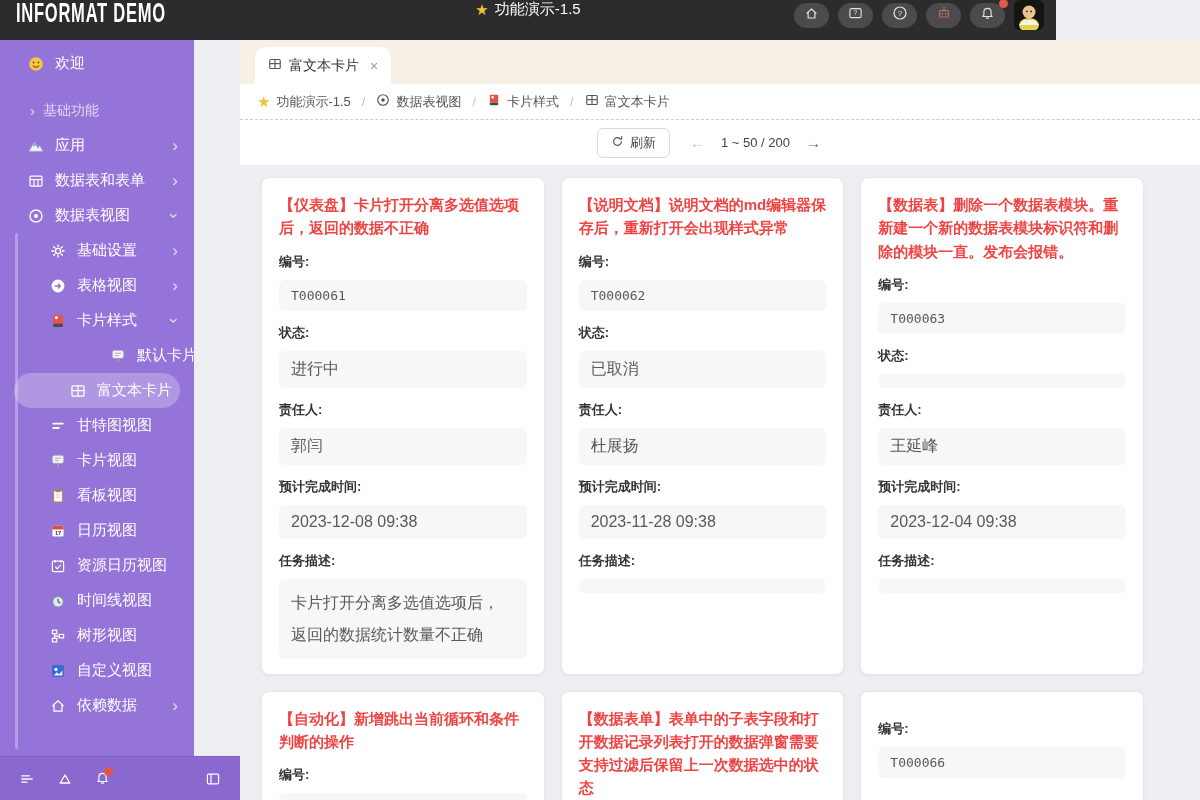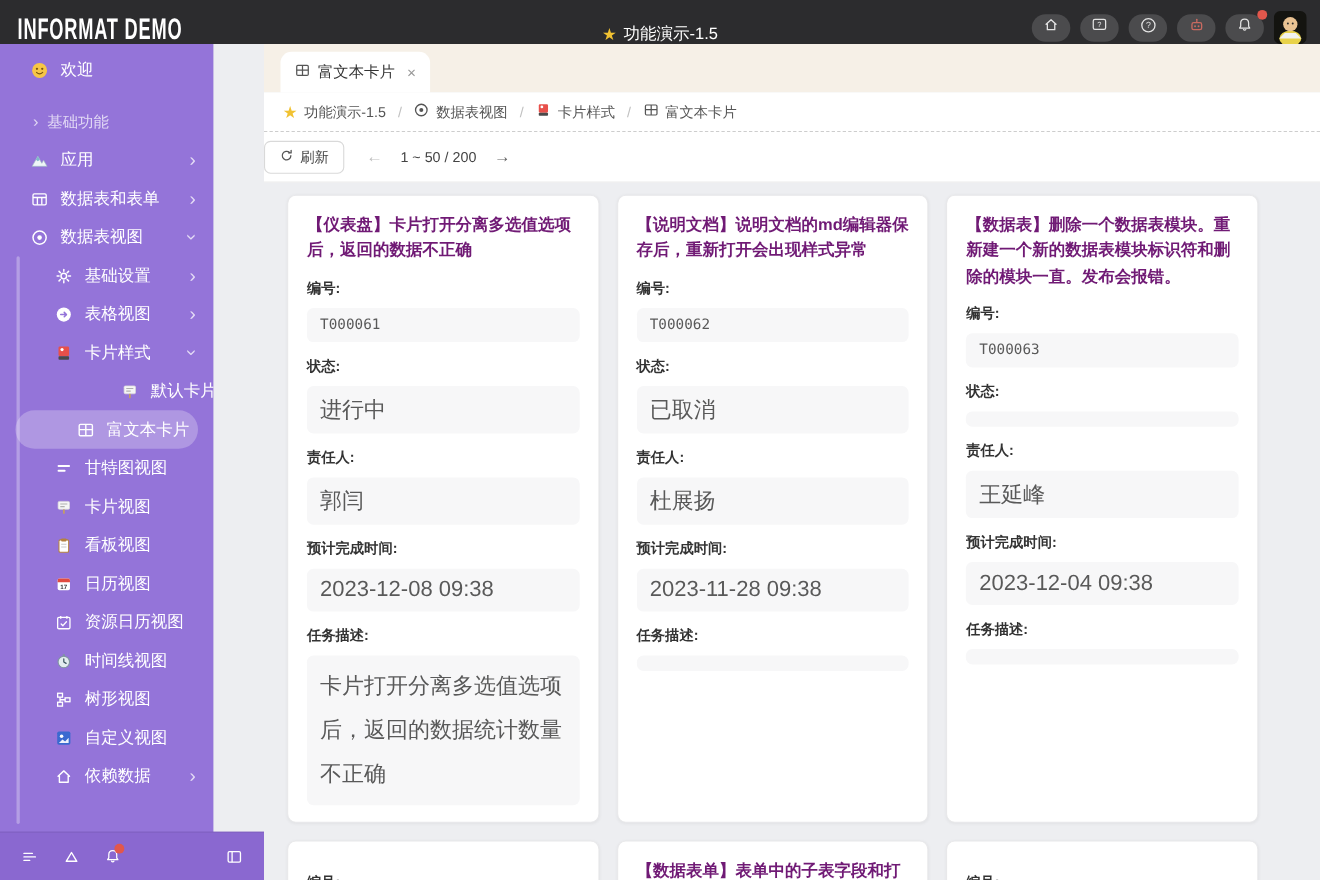--- a/index.html
+++ b/index.html
@@ -1,19 +1,19 @@
 <!DOCTYPE html>
 <html><head>
 <meta charset="utf-8">
 <style>
   * { margin:0; padding:0; box-sizing:border-box; }
   html,body { width:1200px; height:800px; overflow:hidden; font-family:"Liberation Sans", sans-serif; background:#edeef1; }
 
   
-  .header { position:absolute; top:0; left:0; width:1200px; height:40px; background:#2c2c2e; display:flex; align-items:flex-end; z-index:30; }
+  .header { position:absolute; top:0; left:0; width:1056px; height:40px; background:#2c2c2e; display:flex; align-items:flex-start; z-index:30; }
   .logo { color:#fff; font-weight:700; font-size:23px; letter-spacing:1px; transform:scale(.72,1.18); transform-origin:left center; margin-left:16px; white-space:nowrap; }
   .header-title { position:absolute; left:50%; transform:translateX(-50%); display:flex; align-items:center; gap:6px; color:#fff; font-size:15px; }
   .star { color:#f1c232; font-size:15px; }
   .header-actions { margin-left:auto; display:flex; align-items:center; gap:9px; margin-right:12px; }
   .pill { position:relative; width:35px; height:25px; border-radius:13px; background:#4b4b4d; display:flex; align-items:center; justify-content:center; cursor:pointer; }
   .badge-dot { position:absolute; top:-4px; right:-3px; width:9px; height:9px; border-radius:50%; background:#e2574c; }
   .avatar { width:30px; height:30px; border-radius:6px; overflow:hidden; cursor:pointer; }
 
   
   .sidebar { position:absolute; top:40px; left:0; width:194px; height:760px; background:#9474d9; z-index:20; }
@@ -35,32 +35,32 @@
   .sf-right { margin-left:auto; }
 
   
   .main { position:absolute; left:240px; top:40px; width:960px; height:760px; display:flex; flex-direction:column; }
   .tabstrip { height:44px; background:#f6f0e7; display:flex; align-items:flex-end; padding-left:15px; flex-shrink:0; }
   .tab { background:#fff; border-radius:10px 10px 0 0; height:37px; display:flex; align-items:center; gap:7px; padding:0 13px; font-size:14px; color:#333; cursor:pointer; }
   .tab-close { color:#999; font-size:14px; margin-left:4px; cursor:pointer; }
   .breadcrumb { height:36px; background:#fff; display:flex; align-items:center; padding-left:17px; gap:8px; font-size:13px; color:#555; border-bottom:1px dashed #cdcdcd; flex-shrink:0; }
   .bc-item { display:flex; align-items:center; gap:6px; cursor:pointer; }
   .bc-sep { color:#c0c0c0; margin:0 3px; }
-  .toolbar { height:46px; background:#fff; display:flex; align-items:center; justify-content:flex-start; padding-right:22px; gap:20px; border-bottom:1px solid #ececec; flex-shrink:0; }
+  .toolbar { height:46px; background:#fff; display:flex; align-items:center; justify-content:center; padding-right:22px; gap:20px; border-bottom:1px solid #ececec; flex-shrink:0; }
   .refresh-btn { display:flex; align-items:center; gap:6px; border:1px solid #d9d9d9; border-radius:6px; padding:5px 13px; font-size:13px; color:#444; background:#fff; cursor:pointer; }
   .pagination { display:flex; align-items:center; gap:16px; font-size:13px; color:#444; }
   .pg-prev { color:#c0c0c0; font-size:15px; cursor:pointer; }
   .pg-next { color:#666; font-size:15px; cursor:pointer; }
 
   .content { flex:1; background:#edeef1; padding:11px 56px 0 21px; overflow:hidden; }
   .cards { display:grid; grid-template-columns:1fr 1fr 1fr; gap:16px; }
   .card { background:#fff; border:1px solid #e8e8ea; border-radius:8px; padding:15px 17px; box-shadow:0 1px 3px rgba(0,0,0,.05); cursor:pointer; }
-  .card-title { font-size:15px; font-weight:700; color:#701a75; line-height:1.55; margin-bottom:6px; }
+  .card-title { font-size:15px; font-weight:700; color:#ef4444; line-height:1.55; margin-bottom:6px; }
   .flabel { font-size:13px; font-weight:700; color:#333; margin:13px 0 9px; }
-  .fvalue { background:#f7f7f8; border-radius:6px; padding:8px 12px; font-size:20px; color:#595959; min-height:19px; }
+  .fvalue { background:#f7f7f8; border-radius:6px; padding:8px 12px; font-size:16px; color:#595959; min-height:19px; }
   .fvalue.mono { font-family:"DejaVu Sans Mono", monospace; font-size:13px; }
   .fvalue.desc { line-height:2; }
   .fvalue:empty { min-height:2px; height:14px; padding:6px 12px; }
 </style>
 </head>
 <body>
 
 <div class="header">
   <div class="logo">INFORMAT DEMO</div>
   <div class="header-title">
@@ -477,20 +477,21 @@
         <div class="fvalue"></div>
         <div class="flabel">责任人:</div>
         <div class="fvalue">王延峰</div>
         <div class="flabel">预计完成时间:</div>
         <div class="fvalue">2023-12-04 09:38</div>
         <div class="flabel">任务描述:</div>
         <div class="fvalue desc"></div>
       </div>
 
       <div class="card">
+        <div class="card-title">【自动化】新增跳出当前循环和条件判断的操作</div>
         <div class="flabel">编号:</div>
         <div class="fvalue mono">T000064</div>
 
       </div>
 
       <div class="card">
         <div class="card-title">【数据表单】表单中的子表字段和打开数据记录列表打开的数据弹窗需要支持过滤后保留上一次数据选中的状态</div>
         <div class="flabel">编号:</div>
 
       </div>

